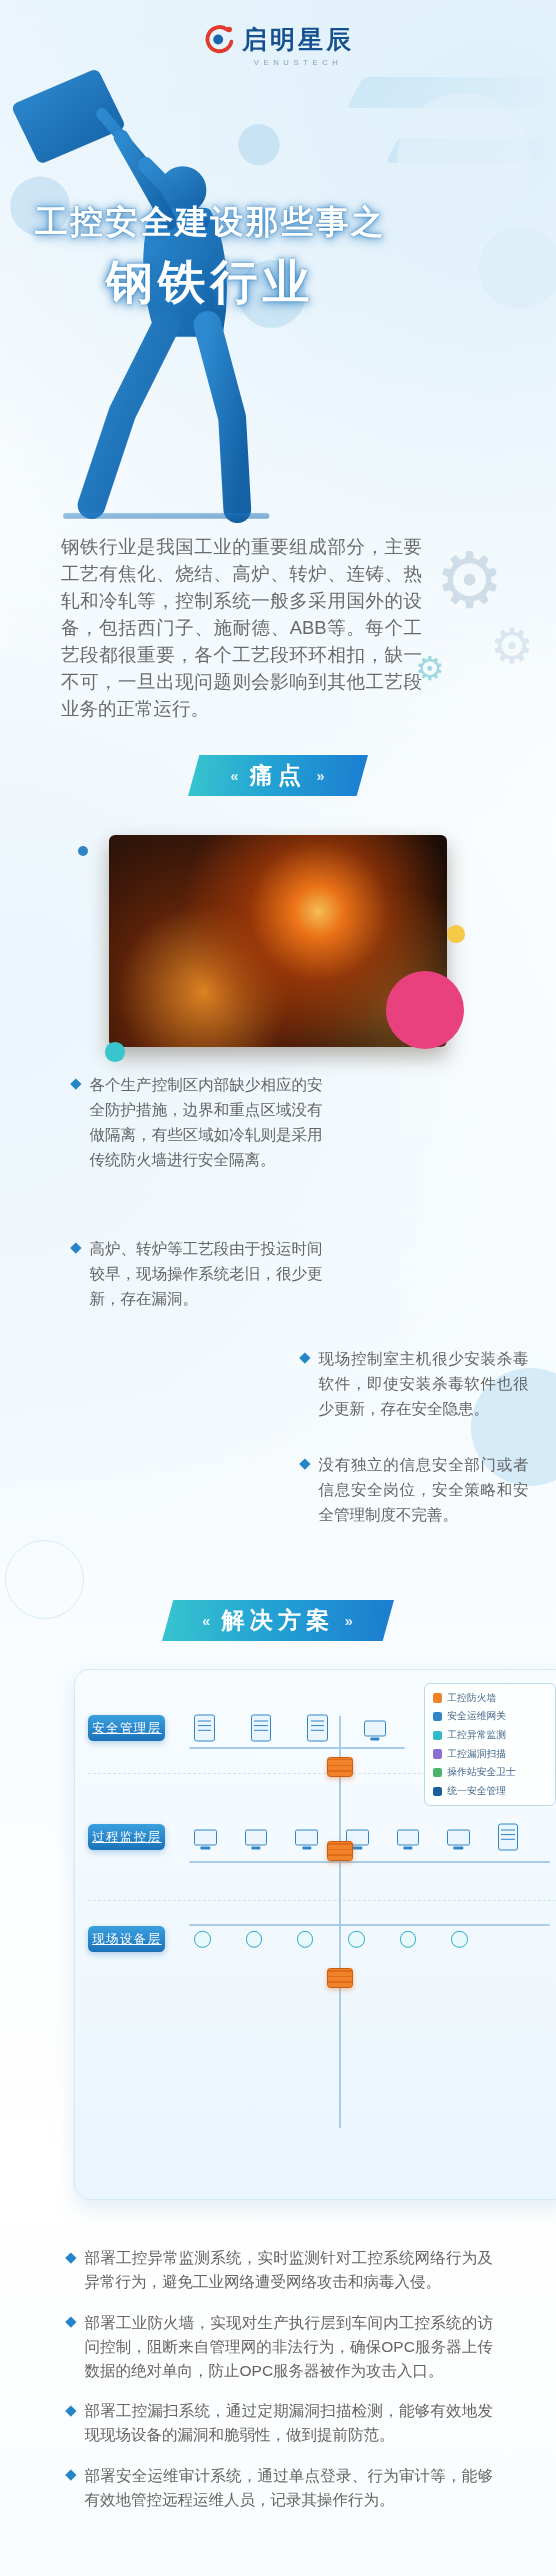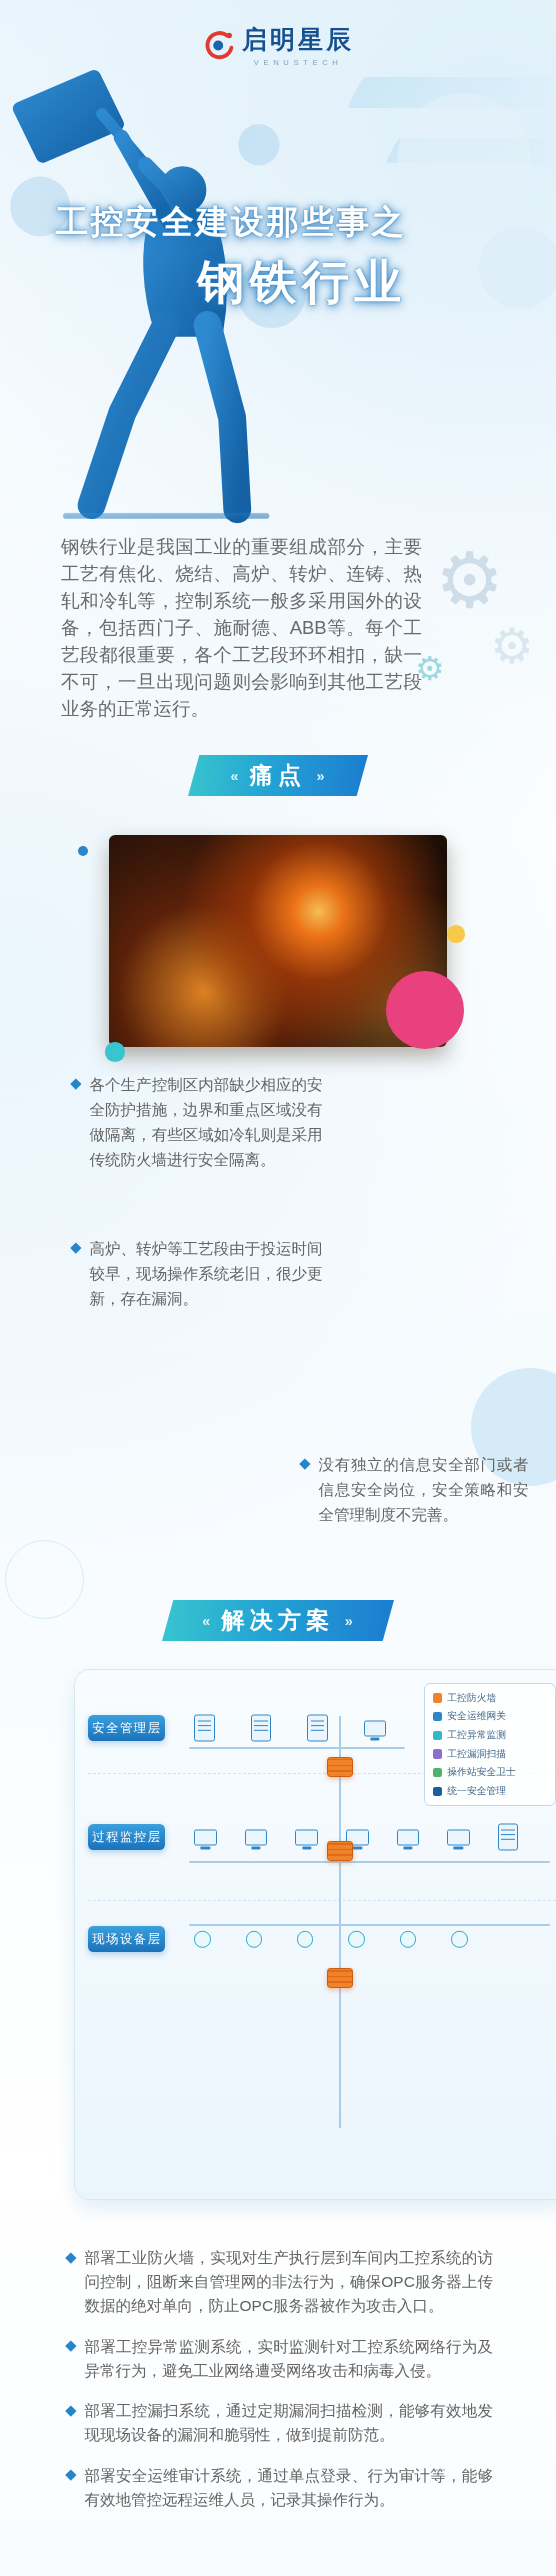--- a/index.html
+++ b/index.html
@@ -10,26 +10,26 @@
       radial-gradient(circle at 88% 4%, #dff0fa 0, rgba(223,240,250,0) 22%),
       radial-gradient(circle at 0% 30%, #eaf5fc 0, rgba(234,245,252,0) 25%),
       linear-gradient(180deg,#eef7fd 0%,#ffffff 16%,#f6fbfe 42%,#ffffff 66%,#eef7fc 100%);
     font-family:"Liberation Sans","DejaVu Sans",sans-serif;color:#666;
   }
   
   .circle{position:absolute;border-radius:50%;}
   .streak{position:absolute;transform:skewX(-28deg);background:linear-gradient(90deg,rgba(168,214,240,.38),rgba(168,214,240,0));border-radius:4.1px;}
   .gear{position:absolute;line-height:1;user-select:none;}
   
-  .logo{position:absolute;top:23px;left:50%;transform:translateX(-50%);display:flex;align-items:center;gap:7.2px;}
+  .logo{position:absolute;top:23px;left:50%;transform:translateX(-50%);display:flex;gap:7.2px;}
   .logo-txtcol{display:flex;flex-direction:column;align-items:center;}
   .logo-cn{font-size:25px;font-weight:bold;color:#15518f;letter-spacing:3.1px;}
   .logo-en{font-size:7.7px;letter-spacing:4.6px;color:#8aa0b5;margin-top:2.1px;}
   .silhouette{position:absolute;left:-9.3px;top:52px;width:335px;height:484px;}
-  .title-wrap{position:absolute;left:14.4px;top:200px;width:392px;text-align:right;color:#fff;font-weight:bold;
+  .title-wrap{position:absolute;left:14.4px;top:200px;width:392px;text-align:center;color:#fff;font-weight:bold;
     text-shadow:0 0 2.1px rgba(34,120,190,.9),0 0 7.2px rgba(34,120,190,.8),0 3.1px 10.3px rgba(34,120,190,.55);}
   .title-l1{font-size:33px;letter-spacing:2.1px;}
   .title-l2{font-size:47px;letter-spacing:5.2px;margin-top:6.2px;}
   
   .intro{position:absolute;left:61px;top:533px;width:361px;font-size:18.5px;line-height:27px;color:#6a6a6a;text-align:justify;margin:0;}
   
   .badge{position:absolute;left:50%;transform:translateX(-50%);height:41px;display:flex;align-items:center;justify-content:center;
     background:linear-gradient(95deg,#38c5ce 0%,#23a3d4 45%,#1b7cd0 100%);color:#fff;font-weight:bold;
     clip-path:polygon(11.3px 0,100% 0,calc(100% - 11.3px) 100%,0 100%);box-shadow:0 6.2px 13.4px rgba(27,124,208,.35);}
   .badge-label{font-size:23px;letter-spacing:5.2px;}
@@ -49,21 +49,21 @@
   .panel{position:absolute;left:30px;top:1669px;width:496px;height:531px;box-sizing:border-box;padding:13.4px;
     background:linear-gradient(180deg,#f8fcff,#eaf5fc);border:1px solid #d3e9f6;border-radius:15px;
     box-shadow:0 8.2px 19.6px rgba(100,160,200,.18);margin-left:44px;}
   .lrow{display:flex;align-items:center;position:relative;}
   .r1{height:90px;border-bottom:1px dashed #cfe4f2;}
   .r2{height:77px;border-bottom:1px dashed #cfe4f2;}
   .r3{height:126px;border-bottom:1px dashed #cfe4f2;justify-content:center;}
   .r4{height:117px;border-bottom:1px dashed #cfe4f2;}
   .r5{height:76px;}
   .llabel{flex:0 0 77px;height:26px;margin-right:11.3px;border-radius:5.2px;display:flex;align-items:center;justify-content:center;
-    background:linear-gradient(180deg,#3aa0de,#1b72ba);color:#fff;font-size:12.4px;letter-spacing:1.5px;box-shadow:0 2.6px 6.2px rgba(27,114,186,.3);}
+    background:linear-gradient(180deg,#3aa0de,#1b72ba);color:#fff;font-size:12.4px;letter-spacing:1.5px;box-shadow:0 2.6px 6.2px rgba(27,114,186,.3);text-decoration:underline;}
   .lcontent{flex:1;position:relative;height:100%;}
   .devices{position:absolute;left:17.5px;top:50%;transform:translateY(-50%);display:flex;align-items:center;}
   .bus{position:absolute;height:1.5px;background:#a9cde8;border-radius:1px;}
   .bz1{left:12.4px;top:64px;width:216px;}
   .bz2{left:12.4px;top:55px;width:335px;}
   .bz3{left:12.4px;top:87px;width:361px;}
   .bz4{left:12.4px;top:31px;width:361px;}
   .bz5{left:12.4px;top:23px;width:361px;}
   .srv{width:18.5px;height:25px;border:1.5px solid #2e86c9;background:#eaf5fd;border-radius:2.6px;position:relative;}
   .srv::after{content:"";position:absolute;left:2.6px;right:2.6px;top:4.6px;height:1.5px;background:#2e86c9;box-shadow:0 4.6px 0 #2e86c9,0 9.3px 0 #2e86c9;}
@@ -152,20 +152,21 @@
   <div class="furnace"></div>
   <div class="circle" style="left:386px;top:971px;width:78px;height:78px;background:#e8417e;z-index:2;"></div>
   <div class="circle" style="left:447px;top:925px;width:17.5px;height:17.5px;background:#f7c948;"></div>
   <div class="circle" style="left:105px;top:1042px;width:19.6px;height:19.6px;background:#38c5ce;"></div>
   <div class="circle" style="left:78px;top:846px;width:10.3px;height:10.3px;background:#2e86c9;"></div>
   <div class="circle" style="left:471px;top:1368px;width:118px;height:118px;background:#cfe8f7;opacity:.85;"></div>
   <div class="circle" style="left:5.2px;top:1540px;width:77px;height:77px;border:1.5px solid #d7ecf8;"></div>
 
   <div class="bullet pb" style="left:71px;top:1072px;width:233px;">各个生产控制区内部缺少相应的安全防护措施，边界和重点区域没有做隔离，有些区域如冷轧则是采用传统防火墙进行安全隔离。</div>
   <div class="bullet pb" style="left:71px;top:1236px;width:233px;">高炉、转炉等工艺段由于投运时间较早，现场操作系统老旧，很少更新，存在漏洞。</div>
+  <div class="bullet pb" style="left:300px;top:1346px;width:210px;">现场控制室主机很少安装杀毒软件，即使安装杀毒软件也很少更新，存在安全隐患。</div>
   <div class="bullet pb" style="left:300px;top:1452px;width:210px;">没有独立的信息安全部门或者信息安全岗位，安全策略和安全管理制度不完善。</div>
 
   <div class="badge" style="top:1600px;width:232px;">
     <span class="chev">«</span>
     <span class="badge-label">解决方案</span>
     <span class="chev">»</span>
   </div>
 
   <div class="panel">
     <div class="legend">
@@ -241,21 +242,21 @@
       </div>
     </div>
 
     <div class="backbone"></div>
     <div class="fw" style="left:252px;top:87px;"></div>
     <div class="fw" style="left:252px;top:171px;"></div>
     <div class="fw" style="left:252px;top:298px;"></div>
   </div>
 
   <div class="sol-list">
+    <div class="bullet">部署工控异常监测系统，实时监测针对工控系统网络行为及异常行为，避免工业网络遭受网络攻击和病毒入侵。</div>
     <div class="bullet">部署工业防火墙，实现对生产执行层到车间内工控系统的访问控制，阻断来自管理网的非法行为，确保OPC服务器上传数据的绝对单向，防止OPC服务器被作为攻击入口。</div>
-    <div class="bullet">部署工控异常监测系统，实时监测针对工控系统网络行为及异常行为，避免工业网络遭受网络攻击和病毒入侵。</div>
     <div class="bullet">部署工控漏扫系统，通过定期漏洞扫描检测，能够有效地发现现场设备的漏洞和脆弱性，做到提前防范。</div>
     <div class="bullet">部署安全运维审计系统，通过单点登录、行为审计等，能够有效地管控远程运维人员，记录其操作行为。</div>
 
   </div>
 
 </div>
 
 
 </body></html>

